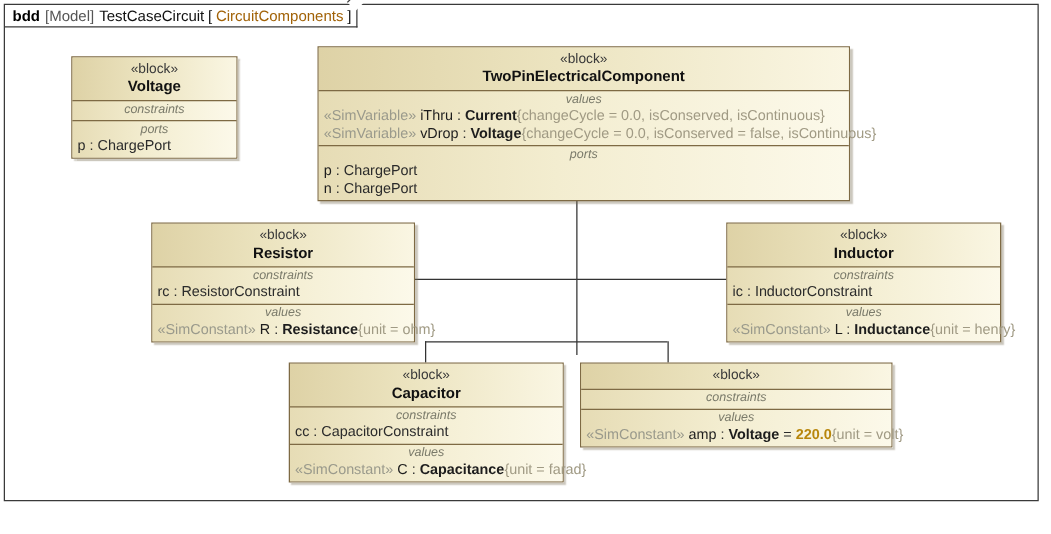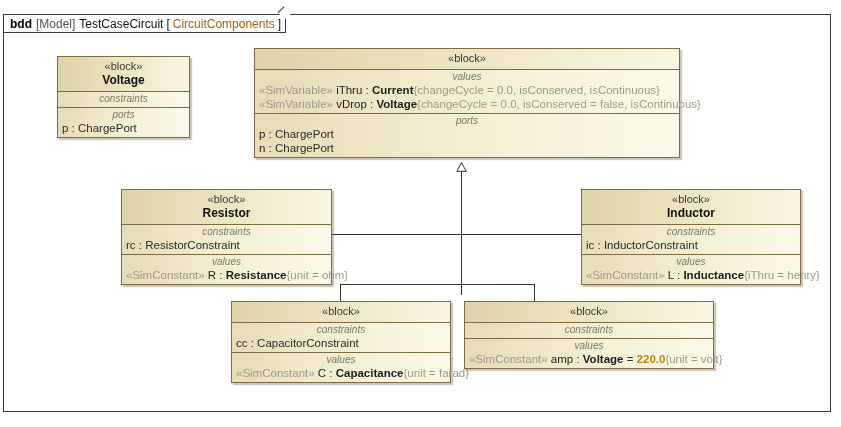--- a/index.html
+++ b/index.html
@@ -20,21 +20,20 @@
   
   #diagram-frame {
     position: absolute;
     left: 3px;
     top: 3px;
     width: 828px;
     height: 398px;
     border: 1px solid #3a3a3a;
     box-sizing: border-box;
     background: #ffffff;
-    margin-top: 11px;
   }
 
   
   #frame-tab {
     position: absolute;
     left: 0px;
     top: 0px;
     height: 18px;
     padding: 0 4px 0 6px;
     display: flex;
@@ -167,20 +166,21 @@
     </div>
     <div class="compartment">
       <span class="comp-label">ports</span>
       <span class="feature"><span class="ptype-plain">p</span><span class="ptype-plain"> : </span><span class="ptype-plain">ChargePort</span></span>
     </div>
   </div>
 
   <div class="block" style="left:250px; top:33px; width:426px;">
     <div class="compartment hdr">
       <span class="stereo">«block»</span>
+      <span class="blkname">TwoPinElectricalComponent</span>
     </div>
     <div class="compartment">
       <span class="comp-label">values</span>
       <span class="feature"><span class="sv">«SimVariable»</span><span> </span><span class="pname">iThru</span><span class="ptype-plain"> : </span><span class="ptype">Current</span><span class="constr-braces">{changeCycle = 0.0, isConserved, isContinuous}</span></span>
       <span class="feature"><span class="sv">«SimVariable»</span><span> </span><span class="pname">vDrop</span><span class="ptype-plain"> : </span><span class="ptype">Voltage</span><span class="constr-braces">{changeCycle = 0.0, isConserved = false, isContinuous}</span></span>
     </div>
     <div class="compartment">
       <span class="comp-label">ports</span>
       <span class="feature"><span class="pname">p</span><span class="ptype-plain"> : </span><span class="ptype-plain">ChargePort</span></span>
       <span class="feature"><span class="pname">n</span><span class="ptype-plain"> : </span><span class="ptype-plain">ChargePort</span></span>
@@ -206,27 +206,28 @@
     <div class="compartment hdr">
       <span class="stereo">«block»</span>
       <span class="blkname">Inductor</span>
     </div>
     <div class="compartment">
       <span class="comp-label">constraints</span>
       <span class="feature"><span class="ptype-plain">ic</span><span class="ptype-plain"> : </span><span class="ptype-plain">InductorConstraint</span></span>
     </div>
     <div class="compartment">
       <span class="comp-label">values</span>
-      <span class="feature"><span class="sv">«SimConstant»</span><span> </span><span class="pname">L</span><span class="ptype-plain"> : </span><span class="ptype">Inductance</span><span class="constr-braces">{iThru = henry}</span></span>
+      <span class="feature"><span class="sv">«SimConstant»</span><span> </span><span class="pname">L</span><span class="ptype-plain"> : </span><span class="ptype">Inductance</span><span class="constr-braces">{unit = henry}</span></span>
     </div>
   </div>
 
   <div class="block" style="left:227px; top:286px; width:220px;">
     <div class="compartment hdr">
       <span class="stereo">«block»</span>
+      <span class="blkname">Capacitor</span>
     </div>
     <div class="compartment">
       <span class="comp-label">constraints</span>
       <span class="feature"><span class="ptype-plain">cc</span><span class="ptype-plain"> : </span><span class="ptype-plain">CapacitorConstraint</span></span>
     </div>
     <div class="compartment">
       <span class="comp-label">values</span>
       <span class="feature"><span class="sv">«SimConstant»</span><span> </span><span class="pname">C</span><span class="ptype-plain"> : </span><span class="ptype">Capacitance</span><span class="constr-braces">{unit = farad}</span></span>
     </div>
   </div>

